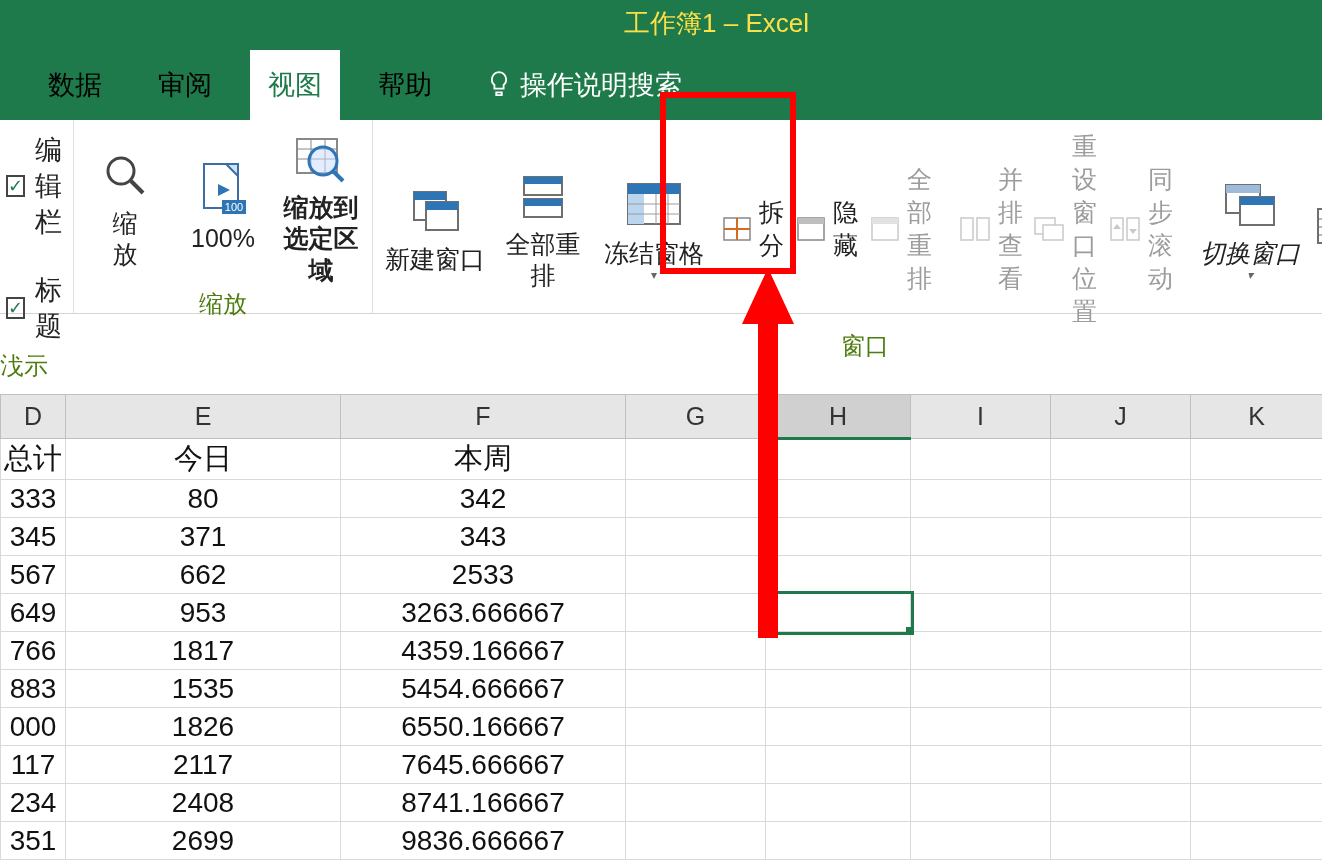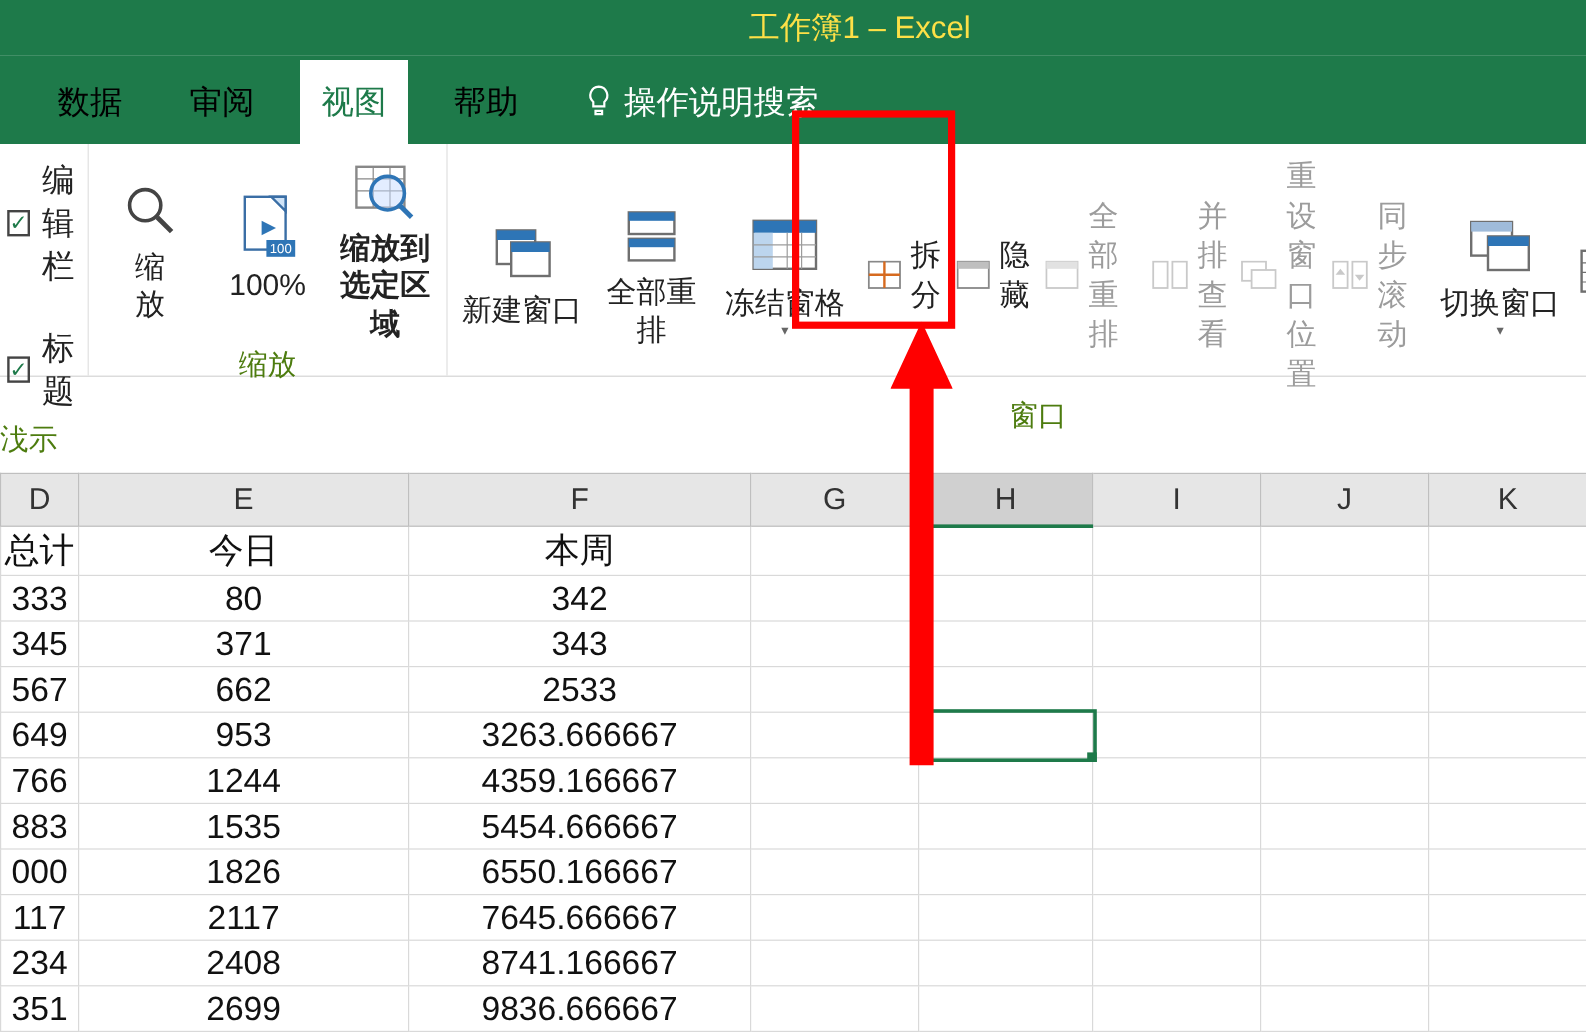--- a/index.html
+++ b/index.html
@@ -316,21 +316,21 @@
                 <rect x="1" y="1" width="12" height="22" fill="#fff" stroke="#c9c9c9" stroke-width="1.5"></rect>
                 <rect x="17" y="1" width="12" height="22" fill="#fff" stroke="#c9c9c9" stroke-width="1.5"></rect>
                 <polygon points="7,7 3,12 11,12" fill="#c9c9c9"></polygon>
                 <polygon points="23,17 19,12 27,12" fill="#c9c9c9"></polygon>
               </svg>
           </span>
           <span>同步滚动</span>
         </div>
       </div>
 
-      <div class="vbtn" style="min-width:122px;margin-left:12px;">
+      <div class="vbtn" style="min-width:122px;margin-left:12px;font-style:italic;">
         <span class="icon-slot">
           <svg width="56" height="48" viewBox="0 0 56 48">
               <rect x="4" y="4" width="34" height="28" fill="#fff" stroke="#6f6f6f" stroke-width="2"></rect>
               <rect x="4" y="4" width="34" height="8" fill="#9fbbda"></rect>
               <rect x="18" y="16" width="34" height="28" fill="#fff" stroke="#6f6f6f" stroke-width="2"></rect>
               <rect x="18" y="16" width="34" height="8" fill="#2e75b6"></rect>
             </svg>
         </span>
         <span>切换窗口</span>
         <span class="drop-arrow">▾</span>
@@ -421,21 +421,21 @@
           <td>953</td>
           <td>3263.666667</td>
           <td></td>
           <td class="cell-sel"></td>
           <td></td>
           <td></td>
           <td></td>
         </tr>
         <tr>
           <td>766</td>
-          <td>1244</td>
+          <td>1817</td>
           <td>4359.166667</td>
           <td></td>
           <td></td>
           <td></td>
           <td></td>
           <td></td>
         </tr>
         <tr>
           <td>883</td>
           <td>1535</td>

